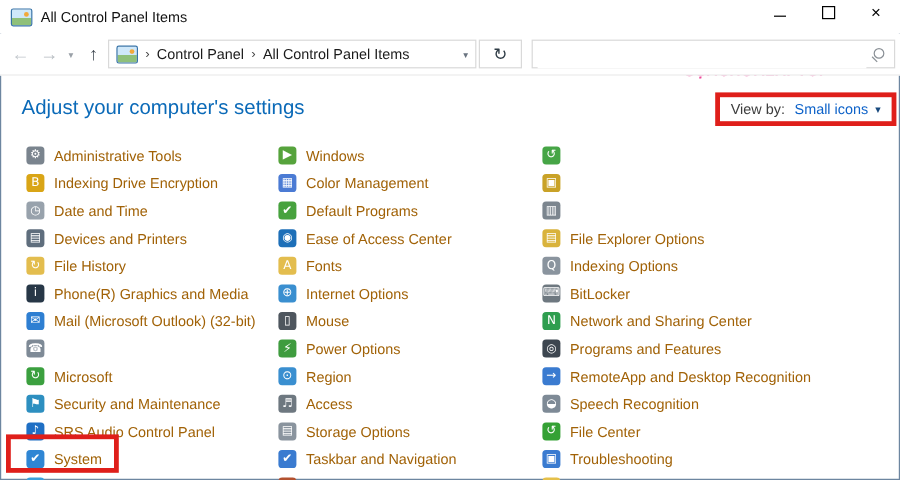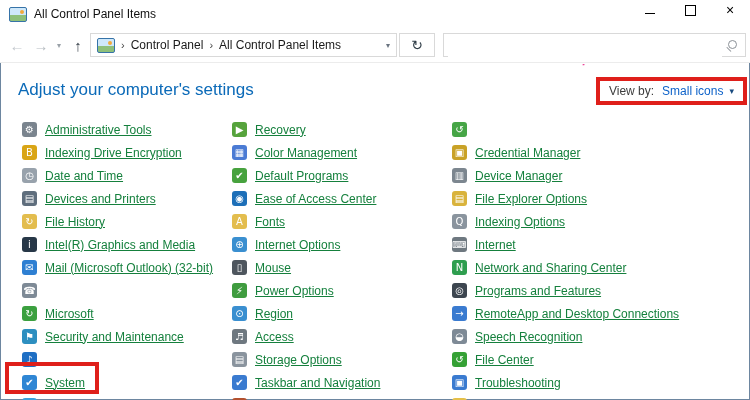--- a/index.html
+++ b/index.html
@@ -51,21 +51,21 @@
   .viewby-value{color:#0d62c9;}
   .viewby-caret{color:#17497e;font-size:9px;margin-left:-2px;}
   
   .col{position:absolute;top:118px;}
   .col1{left:22px;width:205px;}
   .col2{left:232px;width:215px;}
   .col3{left:452px;width:295px;}
   .item{position:relative;height:23px;display:flex;align-items:center;cursor:pointer;}
   .ic{width:15px;height:15px;border-radius:3px;margin-right:8px;flex:none;
     color:#fff;font-size:10px;line-height:15px;text-align:center;font-family:"DejaVu Sans",sans-serif;}
-  .lb{font-size:12px;color:#15803d;white-space:nowrap;text-decoration:underline;}
+  .lb{font-size:12px;color:#a16207;white-space:nowrap;}
   .redbox{position:absolute;left:-17px;top:-9px;width:86px;height:24px;border:4px solid #df1f1a;z-index:5;}
 </style>
 </head>
 <body>
 
 <div class="titlebar">
   <span class="cp-mini-icon"></span>
   <span class="title-text">All Control Panel Items</span>
 </div>
 
@@ -134,54 +134,55 @@
     <div class="item">
       <span class="ic" style="background: rgb(95, 110, 125);">▤</span>
       <span class="lb">Devices and Printers</span>
     </div>
     <div class="item">
       <span class="ic" style="background: rgb(227, 189, 78);">↻</span>
       <span class="lb">File History</span>
     </div>
     <div class="item">
       <span class="ic" style="background: rgb(39, 55, 71);">i</span>
-      <span class="lb">Intel(R) Graphics and Media</span>
+      <span class="lb">Phone(R) Graphics and Media</span>
     </div>
     <div class="item">
       <span class="ic" style="background: rgb(46, 127, 210);">✉</span>
       <span class="lb">Mail (Microsoft Outlook) (32-bit)</span>
     </div>
     <div class="item">
       <span class="ic" style="background: rgb(126, 138, 150);">☎</span>
     </div>
     <div class="item">
       <span class="ic" style="background: rgb(59, 160, 63);">↻</span>
       <span class="lb">Microsoft</span>
     </div>
     <div class="item">
       <span class="ic" style="background: rgb(45, 143, 192);">⚑</span>
       <span class="lb">Security and Maintenance</span>
     </div>
     <div class="item">
       <span class="ic" style="background: rgb(31, 111, 196);">♪</span>
+      <span class="lb">SRS Audio Control Panel</span>
     </div>
     <div class="item">
       <div class="redbox" style="border-color: rgb(223, 31, 26);"></div>
       <span class="ic" style="background: rgb(47, 134, 212);">✔</span>
       <span class="lb">System</span>
     </div>
     <div class="item">
       <span class="ic" style="background: rgb(58, 160, 220);">◉</span>
       <span class="lb">User Accounts</span>
     </div>
   </div>
 <div class="col col2">
     <div class="item">
       <span class="ic" style="background: rgb(86, 163, 60);">▶</span>
-      <span class="lb">Recovery</span>
+      <span class="lb">Windows</span>
     </div>
     <div class="item">
       <span class="ic" style="background: rgb(75, 123, 212);">▦</span>
       <span class="lb">Color Management</span>
     </div>
     <div class="item">
       <span class="ic" style="background: rgb(71, 162, 62);">✔</span>
       <span class="lb">Default Programs</span>
     </div>
     <div class="item">
@@ -224,49 +225,47 @@
       <span class="ic" style="background: rgb(179, 81, 47);">▦</span>
       <span class="lb">Windows Defender Firewall</span>
     </div>
   </div>
 <div class="col col3">
     <div class="item">
       <span class="ic" style="background: rgb(70, 165, 70);">↺</span>
     </div>
     <div class="item">
       <span class="ic" style="background: rgb(201, 162, 39);">▣</span>
-      <span class="lb">Credential Manager</span>
     </div>
     <div class="item">
       <span class="ic" style="background: rgb(124, 134, 143);">▥</span>
-      <span class="lb">Device Manager</span>
     </div>
     <div class="item">
       <span class="ic" style="background: rgb(217, 179, 60);">▤</span>
       <span class="lb">File Explorer Options</span>
     </div>
     <div class="item">
       <span class="ic" style="background: rgb(138, 148, 158);">Q</span>
       <span class="lb">Indexing Options</span>
     </div>
     <div class="item">
       <span class="ic" style="background: rgb(110, 120, 128);">⌨</span>
-      <span class="lb">Internet</span>
+      <span class="lb">BitLocker</span>
     </div>
     <div class="item">
       <span class="ic" style="background: rgb(46, 158, 79);">N</span>
       <span class="lb">Network and Sharing Center</span>
     </div>
     <div class="item">
       <span class="ic" style="background: rgb(61, 70, 80);">◎</span>
       <span class="lb">Programs and Features</span>
     </div>
     <div class="item">
       <span class="ic" style="background: rgb(58, 123, 208);">→</span>
-      <span class="lb">RemoteApp and Desktop Connections</span>
+      <span class="lb">RemoteApp and Desktop Recognition</span>
     </div>
     <div class="item">
       <span class="ic" style="background: rgb(126, 138, 150);">◒</span>
       <span class="lb">Speech Recognition</span>
     </div>
     <div class="item">
       <span class="ic" style="background: rgb(53, 161, 53);">↺</span>
       <span class="lb">File Center</span>
     </div>
     <div class="item">

